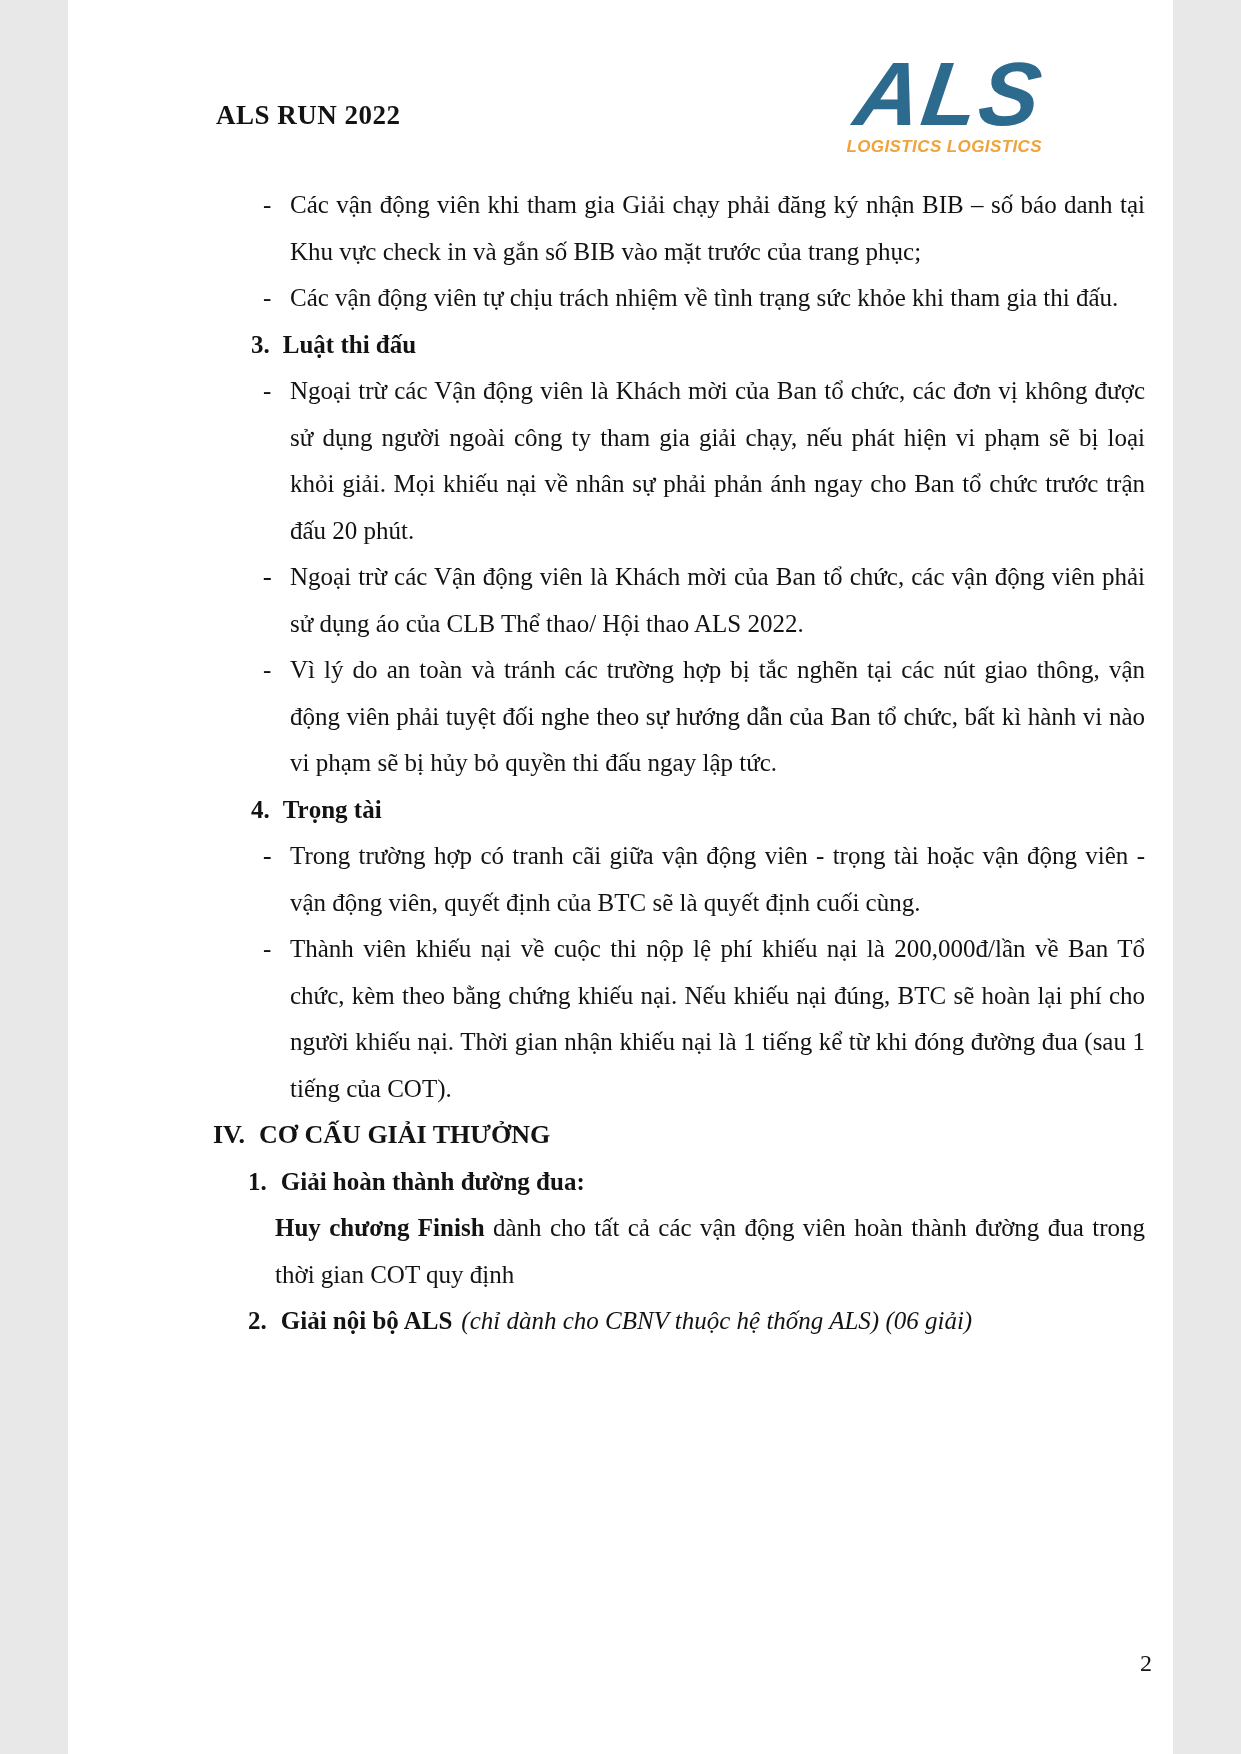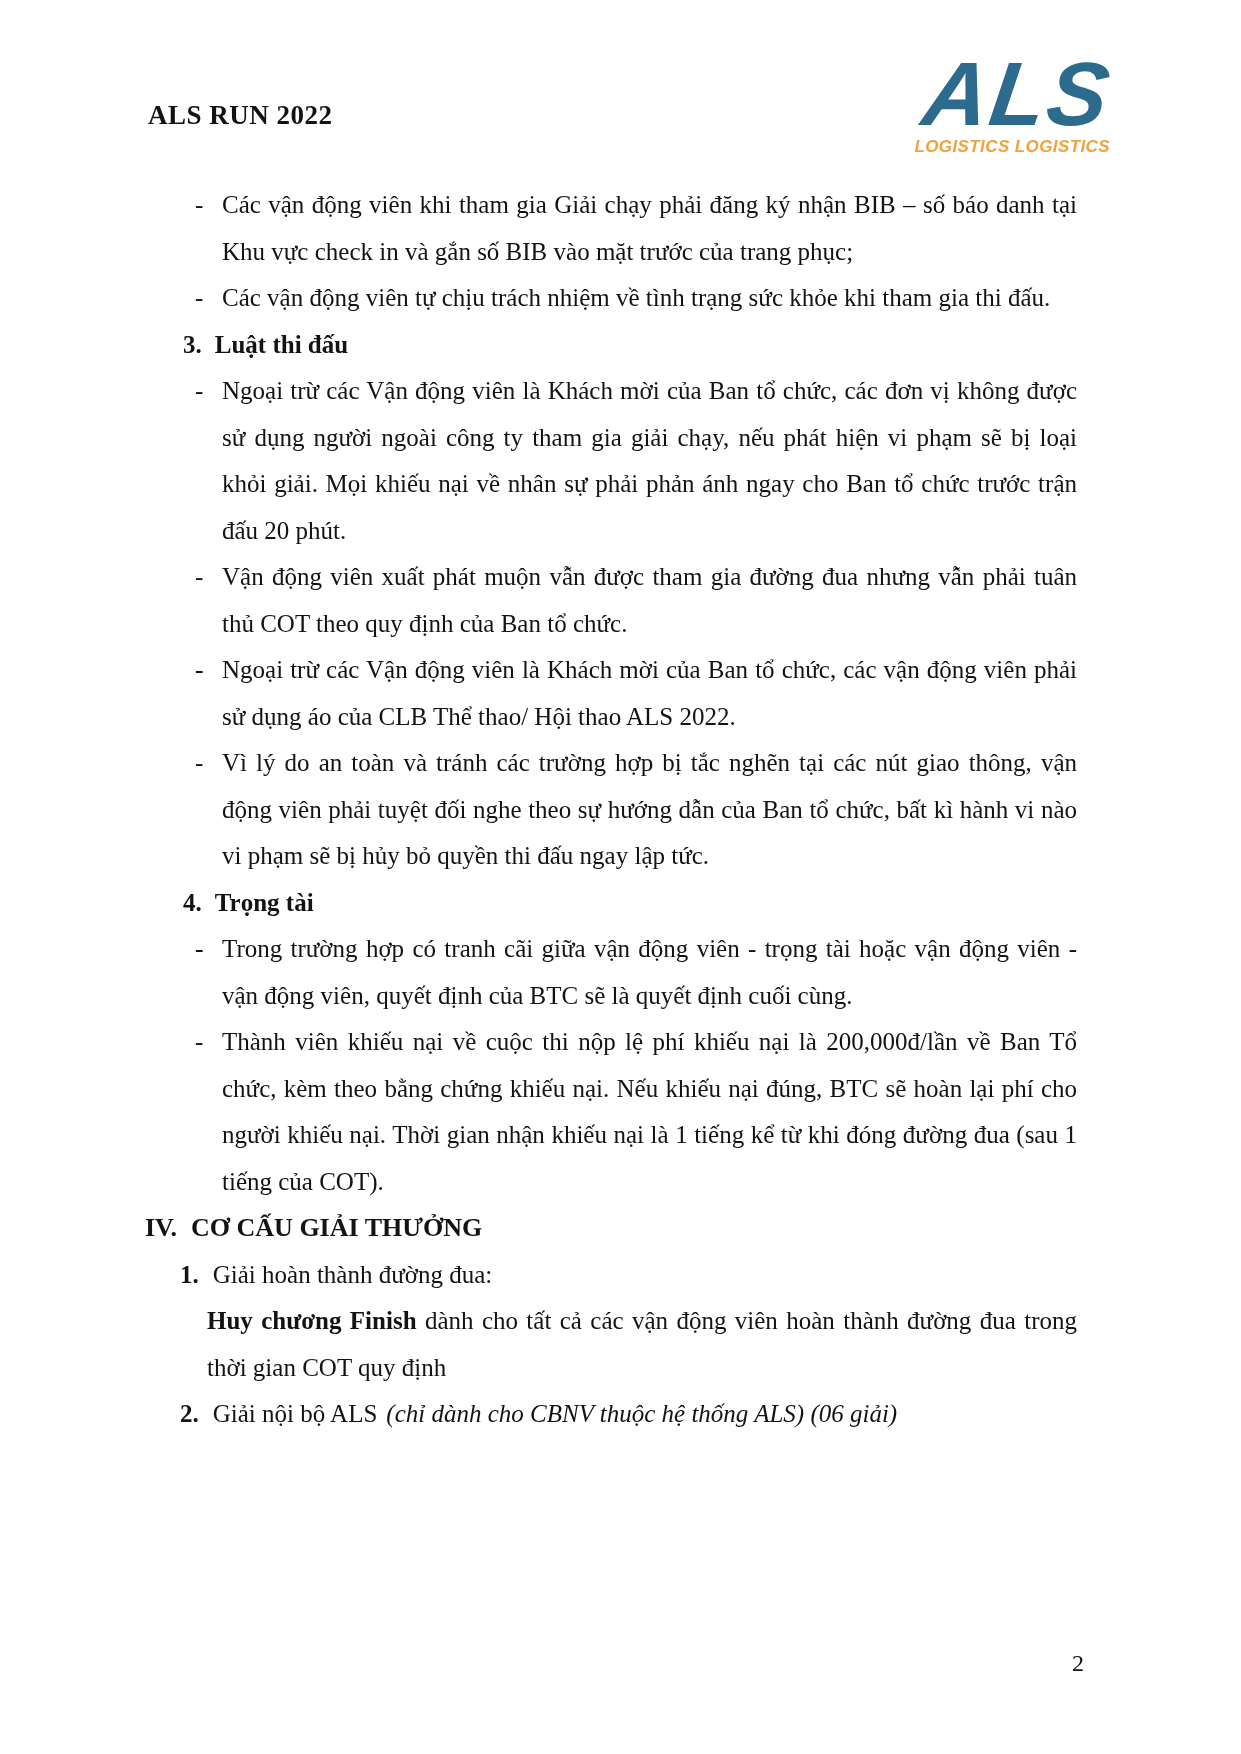--- a/index.html
+++ b/index.html
@@ -1,18 +1,18 @@
 <!DOCTYPE html>
 <html><head>
 <meta charset="utf-8">
 <style>
   html,body { margin:0; padding:0; background:#e8e8e8; }
   .page {
     position:relative;
-    width:1241px; height:1754px;
+    width:1105px; height:1754px;
     margin:0 auto;
     background:#ffffff;
     overflow:hidden;
     font-family:"Liberation Serif","DejaVu Serif",serif;
     color:#131313;
   }
 
   
   .header-title {
     position:absolute; left:148px; top:100px;
@@ -49,21 +49,21 @@
   ul.dash-list .dash { position:absolute; left:47px; top:0; }
 
   .num-heading { font-weight:bold; }
   .num-heading .num { margin-left:35px; }
   .num-heading .ttl { padding-left:13px; }
 
   .roman-heading { font-weight:bold; font-size:26px; margin-left:-3px; }
   .roman-heading .ttl2 { padding-left:14px; }
 
   .award-item .anum { margin-left:32px; font-weight:bold; }
-  .award-item .atitle { padding-left:14px; font-weight:normal; }
+  .award-item .atitle { padding-left:14px; font-weight:bold; }
   .award-item .anote { font-style:italic; font-weight:normal; padding-left:9px; }
   .award-body { margin-left:59px; text-align:justify; }
   .award-body .lead { font-weight:bold; }
 
   .page-number {
     position:absolute; left:1072px; top:1650px;
     font-size:24px;
   }
 </style>
 </head>
@@ -95,21 +95,20 @@
       <span class="num">3.</span><span class="ttl">Luật thi đấu</span>
     </div>
 
     <ul class="dash-list">
       <li>
         <span class="dash">-</span>
         <span>Ngoại trừ các Vận động viên là Khách mời của Ban tổ chức, các đơn vị không được sử dụng người ngoài công ty tham gia giải chạy, nếu phát hiện vi phạm sẽ bị loại khỏi giải. Mọi khiếu nại về nhân sự phải phản ánh ngay cho Ban tổ chức trước trận đấu 20 phút.</span>
       </li>
       <li>
         <span class="dash">-</span>
-        <span>Vận động viên xuất phát muộn vẫn được tham gia đường đua nhưng vẫn phải tuân thủ COT theo quy định của Ban tổ chức.</span>
       </li>
       <li>
         <span class="dash">-</span>
       </li>
       <li>
         <span class="dash">-</span>
         <span>Ngoại trừ các Vận động viên là Khách mời của Ban tổ chức, các vận động viên phải sử dụng áo của CLB Thể thao/ Hội thao ALS 2022.</span>
       </li>
       <li>
         <span class="dash">-</span>

